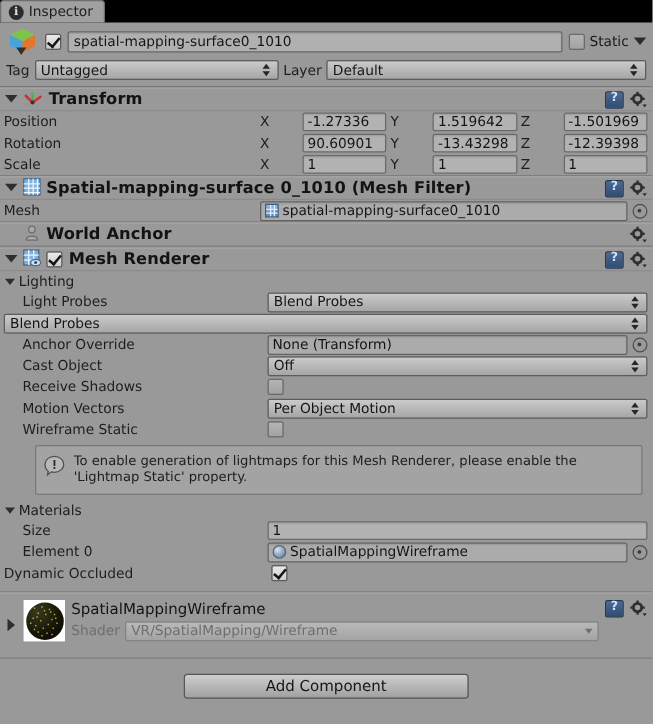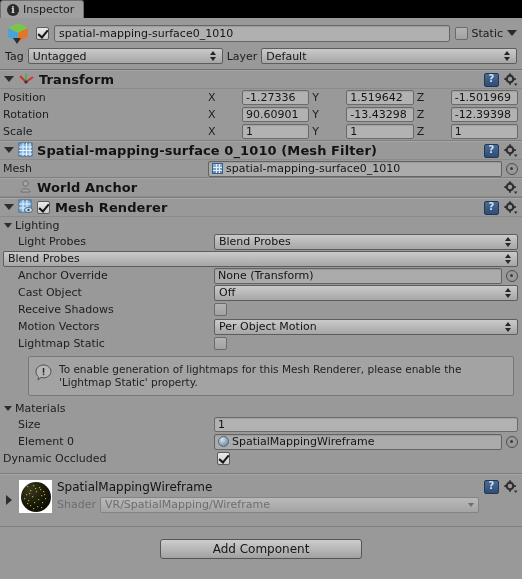--- a/index.html
+++ b/index.html
@@ -416,21 +416,21 @@
     border-top: 4px solid #6e6e6e;
   }
   .mat-icons { display: flex; align-items: center; gap: 4px; padding-top: 2px; }
 
   
   .addwrap {
     display: flex; justify-content: center;
     padding: 12px 0 0 0;
   }
   .addbtn {
-    width: 202px; height: 20px;
+    width: 228px; height: 20px;
     background: linear-gradient(#cdcdcd, #a1a1a1);
     border: 1px solid #555;
     border-radius: 3px;
     display: flex; align-items: center; justify-content: center;
     font-size: 12px;
     color: #161616;
   }
   .dk-line { height:1px; background:#7e7e7e; }
 </style>
 </head>
@@ -683,21 +683,21 @@
 <div class="row">
   <span class="plabel indent1" style="width:211px">Motion Vectors</span>
   <span class="ctrlcol">
     <span class="dd" style="flex:1">
       <span class="v">Per Object Motion</span>
       <span class="dd-arrows"></span>
     </span>
   </span>
 </div>
 <div class="row">
-  <span class="plabel indent1" style="width:211px">Lightmap Static</span>
+  <span class="plabel indent1" style="width:211px">Wireframe Static</span>
   <span class="ctrlcol">
     <span class="chk empty"></span>
   </span>
 </div>
 
 <div class="helpbox">
   <span class="warn-ico">
     <svg width="17" height="17" viewBox="0 0 17 17">
       <path d="M8.5 1 C12.6 1 16 3.9 16 7.4 C16 10.9 12.6 13.8 8.5 13.8 C7.6 13.8 6.8 13.7 6 13.5 L3 16 L3.6 13 C2 11.8 1 9.7 1 7.4 C1 3.9 4.4 1 8.5 1 Z" fill="#b7b7b7" stroke="#4e4e4e" stroke-width="1"></path>
       <rect x="7.8" y="4" width="1.5" height="4.8" fill="#2b2b2b"></rect>

